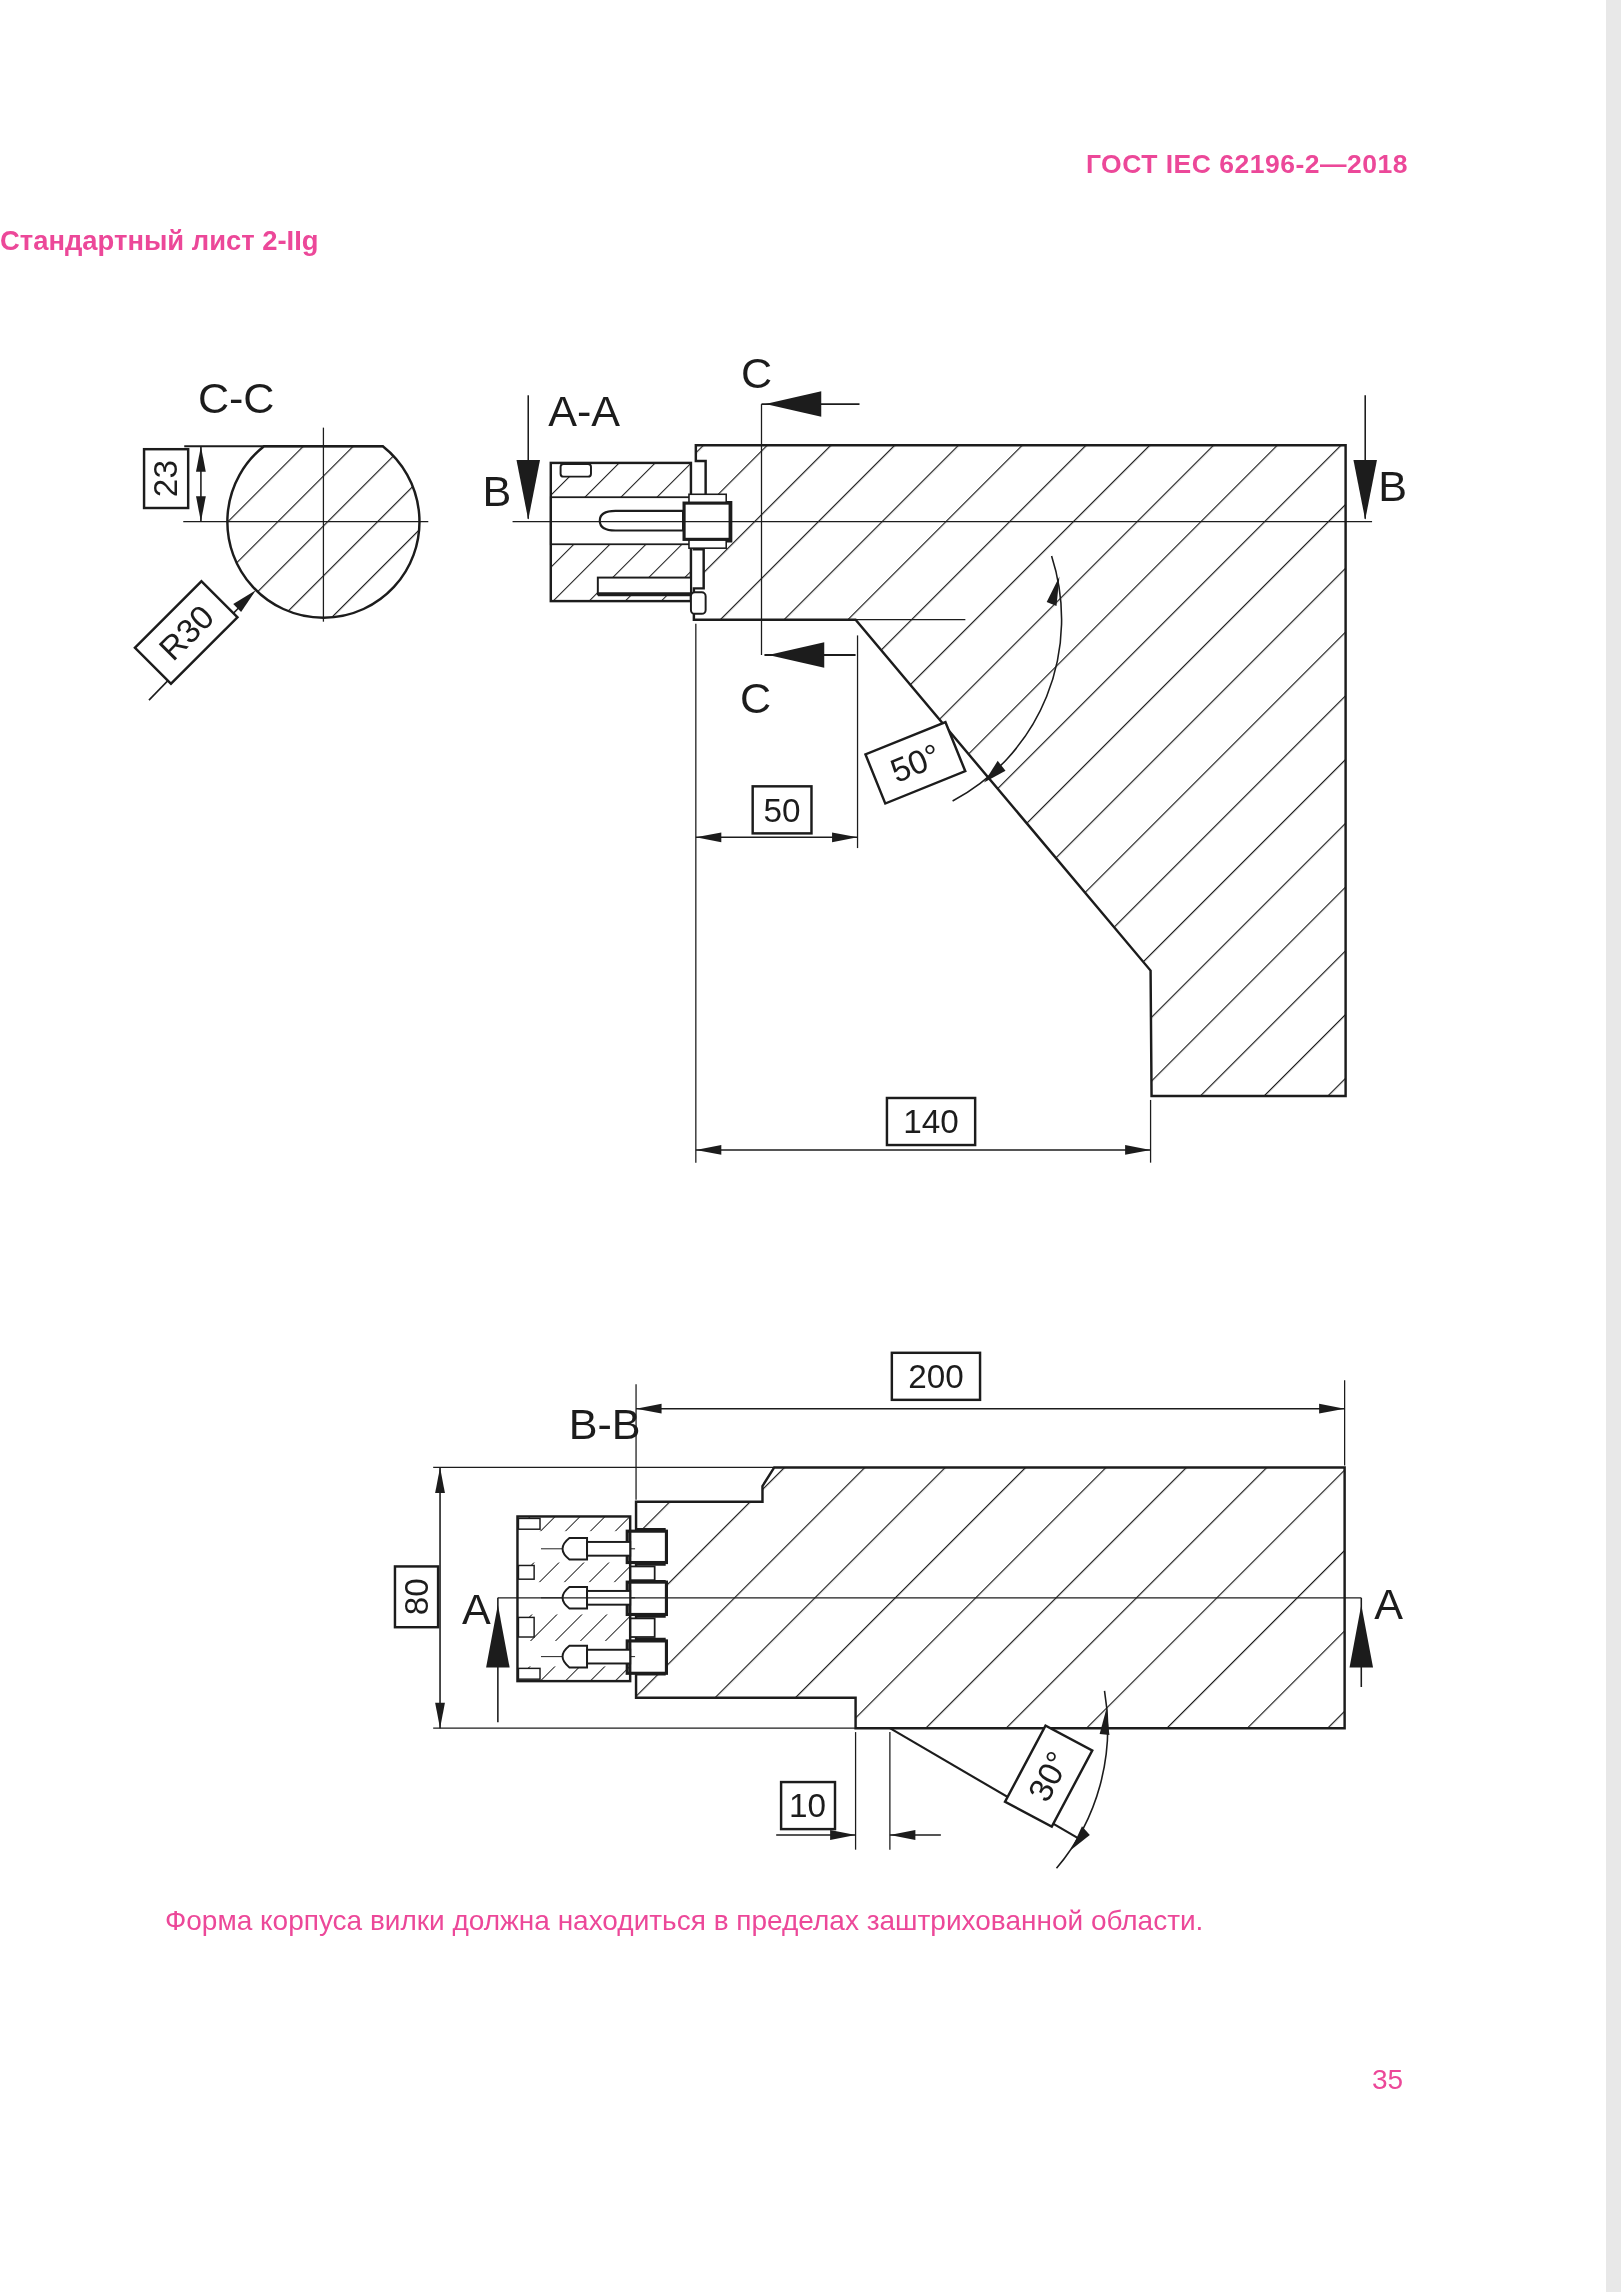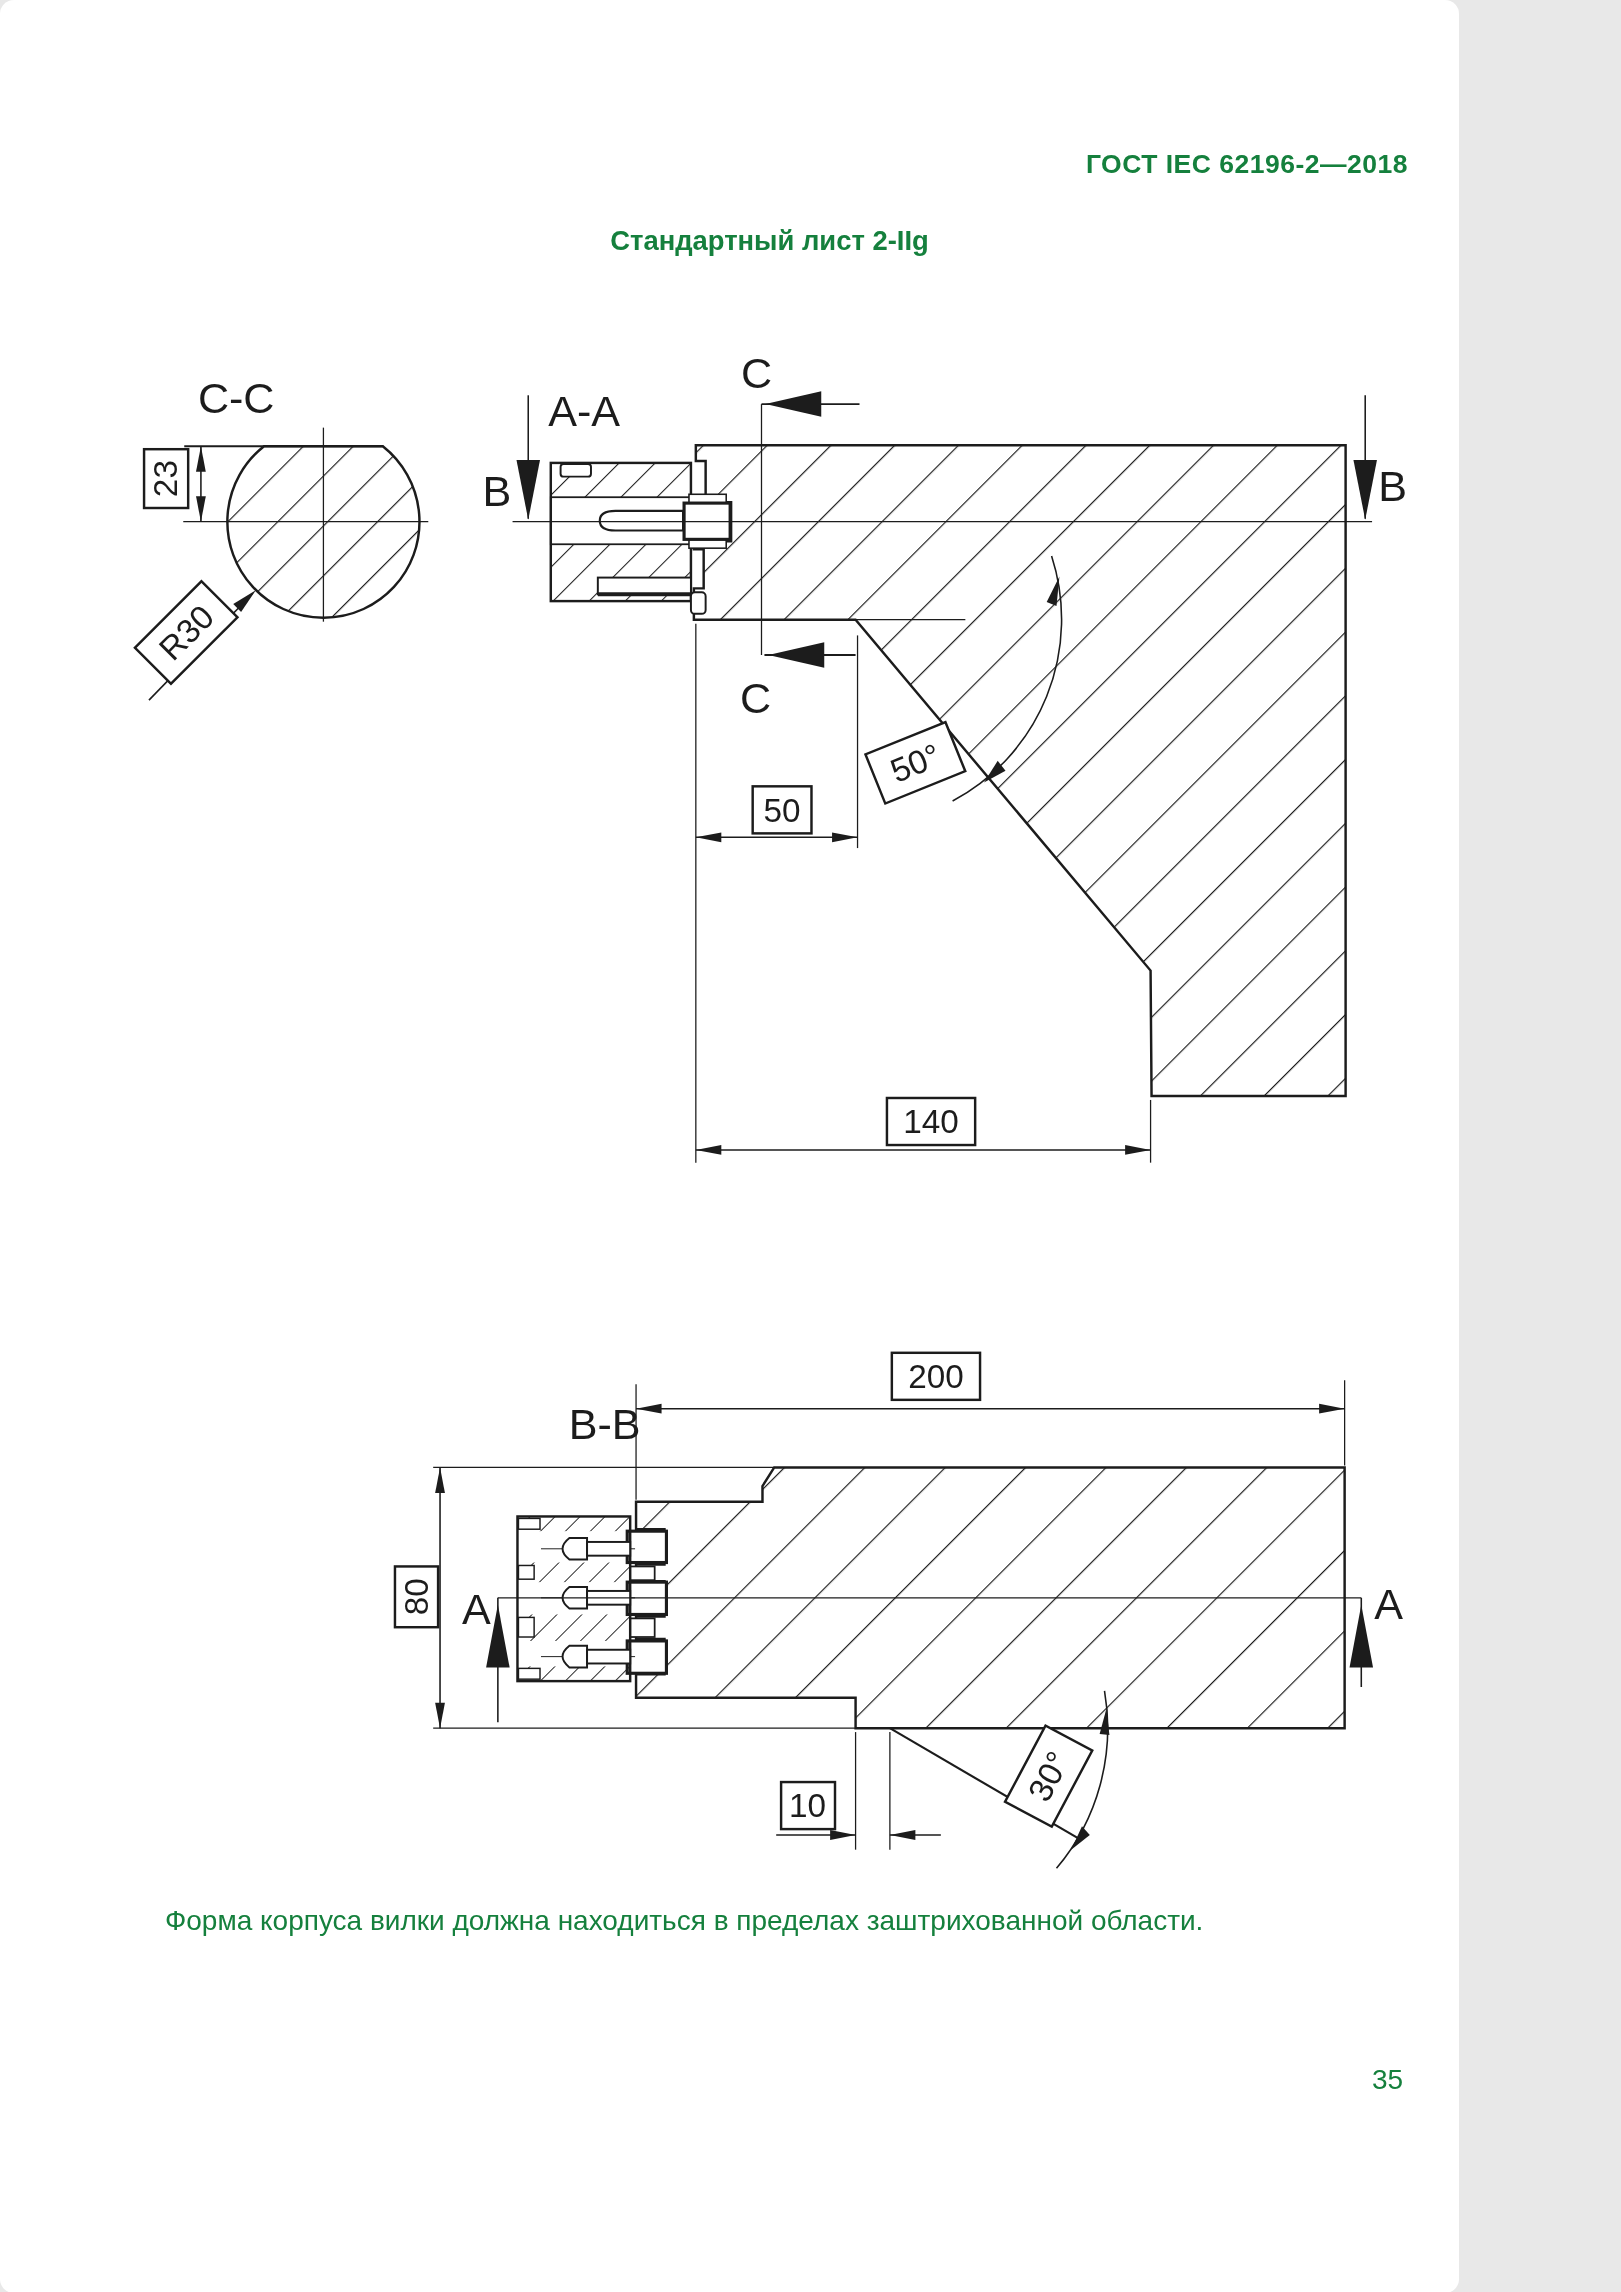--- a/index.html
+++ b/index.html
@@ -1,30 +1,29 @@
 <!DOCTYPE html>
 <html><head>
 <meta charset="utf-8">
 <style>
   html,body{margin:0;padding:0;background:#e8e8e8;}
   .page{
     position:relative;
-    width:1459px;height:2293px;
+    width:1606px;height:2293px;
     background:#ffffff;
     font-family:"Liberation Sans", sans-serif;
-    color:#15803d;
+    color:#ec4899;
     overflow:hidden;
-    border-radius:14px;
   }
   .hdr{
     position:absolute;top:149px;left:0;width:1408px;
     text-align:right;font-size:26.5px;font-weight:bold;letter-spacing:0.5px;
   }
   .ttl{
-    position:absolute;left:0;width:1539px;text-align:center;
+    position:absolute;left:0;width:1539px;
     font-size:27.4px;font-weight:bold;
   }
   .ttl.l1{top:225px;}
   .ttl.l2{top:276px;}
   .cap{
     position:absolute;left:165px;top:1905px;
     font-size:28px;
   }
   .pgnum{
     position:absolute;left:1372px;top:2064px;width:59px;text-align:left;

